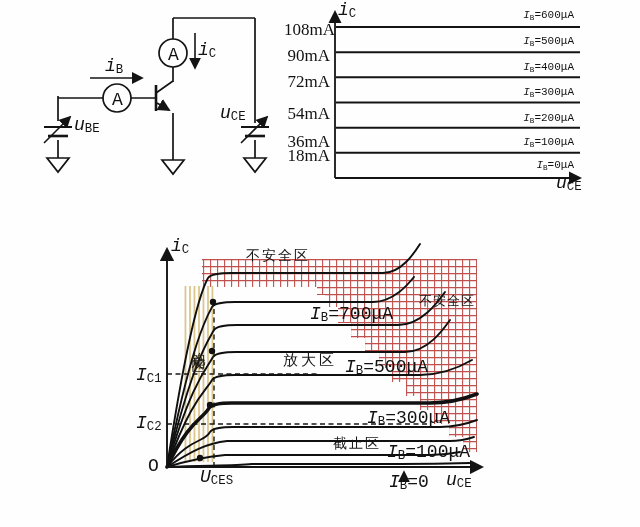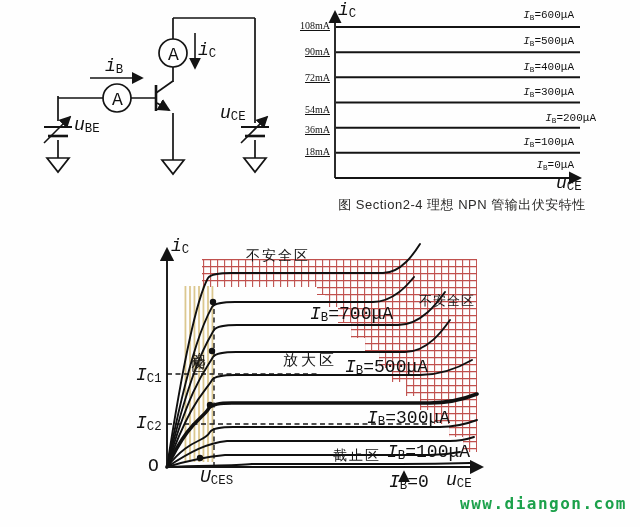--- a/index.html
+++ b/index.html
@@ -3,21 +3,21 @@
 <meta charset="utf-8">
 <style>
   html,body{margin:0;padding:0;background:#ffffff;}
   #page{position:relative;width:640px;height:527px;background:#fefefe;overflow:hidden;
         font-family:"Liberation Sans",sans-serif;}
   .lbl{position:absolute;white-space:nowrap;color:#121212;}
   .math{font-family:Liberation Mono, monospace;font-size:18px;font-style:normal;}
   .math i{font-style:italic;}
   .math sub{font-size:69%;vertical-align:-2px;}
   .math .rest{font-style:normal;}
-  .tick{font-family:"Liberation Serif",serif;font-size:10px;text-align:right;width:46px;text-decoration:underline;}
+  .tick{font-family:"Liberation Serif",serif;font-size:17px;text-align:right;width:46px;}
   .iblab{font-family:Liberation Mono, monospace;font-size:11px;text-align:right;width:80px;}
   .cap{font-size:13px;color:#2b2a29;text-align:center;letter-spacing:.5px;}
   .region{font-size:14px;color:#161616;letter-spacing:2px;}
   .vtext{writing-mode:vertical-lr;text-orientation:upright;letter-spacing:4px;font-size:14px;color:#242018;}
   .wm{font-family:"DejaVu Sans Mono",monospace;font-size:16px;letter-spacing:1.5px;font-weight:bold;}
   svg{position:absolute;left:0;top:0;}
 </style>
 </head>
 <body>
 
@@ -110,42 +110,40 @@
   <span class="lbl math" style="left:220px;top:103px"><i>u</i><sub>CE</sub></span>
   <span class="lbl math" style="left:168px;top:45px">A</span>
   <span class="lbl math" style="left:112px;top:90px">A</span>
 
   <span class="lbl math" style="left:338px;top:0px"><i>i</i><sub>C</sub></span>
   <span class="lbl math" style="left:556px;top:173px"><i>u</i><sub>CE</sub></span>
   <span class="lbl math tick" style="left:284px;top:20px">108mA</span>
   <span class="lbl math tick" style="left:284px;top:46px">90mA</span>
   <span class="lbl math tick" style="left:284px;top:72px">72mA</span>
   <span class="lbl math tick" style="left:284px;top:104px">54mA</span>
-  <span class="lbl math tick" style="left:284px;top:124px">36mA</span>
+  <span class="lbl math tick" style="left:284px;top:132px">36mA</span>
   <span class="lbl math tick" style="left:284px;top:146px">18mA</span>
   <span class="lbl math iblab" style="left:494px;top:9px"><i>I</i><sub>B</sub><span class="rest">=600μA</span></span>
   <span class="lbl math iblab" style="left:494px;top:35px"><i>I</i><sub>B</sub><span class="rest">=500μA</span></span>
   <span class="lbl math iblab" style="left:494px;top:61px"><i>I</i><sub>B</sub><span class="rest">=400μA</span></span>
   <span class="lbl math iblab" style="left:494px;top:86px"><i>I</i><sub>B</sub><span class="rest">=300μA</span></span>
-  <span class="lbl math iblab" style="left:516px;top:112px"><i>I</i><sub>B</sub><span class="rest">=200μA</span></span>
+  <span class="lbl math iblab" style="left:494px;top:112px"><i>I</i><sub>B</sub><span class="rest">=200μA</span></span>
   <span class="lbl math iblab" style="left:494px;top:136px"><i>I</i><sub>B</sub><span class="rest">=100μA</span></span>
   <span class="lbl math iblab" style="left:494px;top:159px"><i>I</i><sub>B</sub><span class="rest">=0μA</span></span>
-  <div class="lbl cap" style="left:328px;top:196px;width:268px">图 Section2-4 理想 NPN 管输出伏安特性</div>
 
   <span class="lbl math" style="left:171px;top:236px"><i>i</i><sub>C</sub></span>
   <span class="lbl math" style="left:446px;top:470px"><i>u</i><sub>CE</sub></span>
   <span class="lbl math" style="left:148px;top:456px">O</span>
   <span class="lbl math" style="left:136px;top:365px"><i>I</i><sub>C1</sub></span>
   <span class="lbl math" style="left:136px;top:413px"><i>I</i><sub>C2</sub></span>
   <span class="lbl math" style="left:200px;top:467px"><i>U</i><sub>CES</sub></span>
   <span class="lbl region" style="left:246px;top:247px">不安全区</span>
   <span class="lbl region" style="left:419px;top:292px;font-size:13px;letter-spacing:1px">不安全区</span>
   <span class="lbl region" style="left:283px;top:351px;font-size:15px;letter-spacing:3px">放大区</span>
-  <span class="lbl region" style="left:333px;top:447px">截止区</span>
+  <span class="lbl region" style="left:333px;top:435px">截止区</span>
   <span class="lbl vtext" style="left:190px;top:341px">饱和区</span>
   <span class="lbl math" style="left:310px;top:304px"><i>I</i><sub>B</sub><span class="rest">=700μA</span></span>
   <span class="lbl math" style="left:345px;top:357px"><i>I</i><sub>B</sub><span class="rest">=500μA</span></span>
   <span class="lbl math" style="left:367px;top:408px"><i>I</i><sub>B</sub><span class="rest">=300μA</span></span>
   <span class="lbl math" style="left:387px;top:442px"><i>I</i><sub>B</sub><span class="rest">=100μA</span></span>
   <span class="lbl math" style="left:389px;top:472px"><i>I</i><sub>B</sub><span class="rest">=0</span></span>
 
-  <span class="lbl wm" style="left: 460px; top: 494px; color: rgb(28, 161, 75);" title="www.diangon.com">www.diangon.com</span>
 </div>
 
 </body></html>

